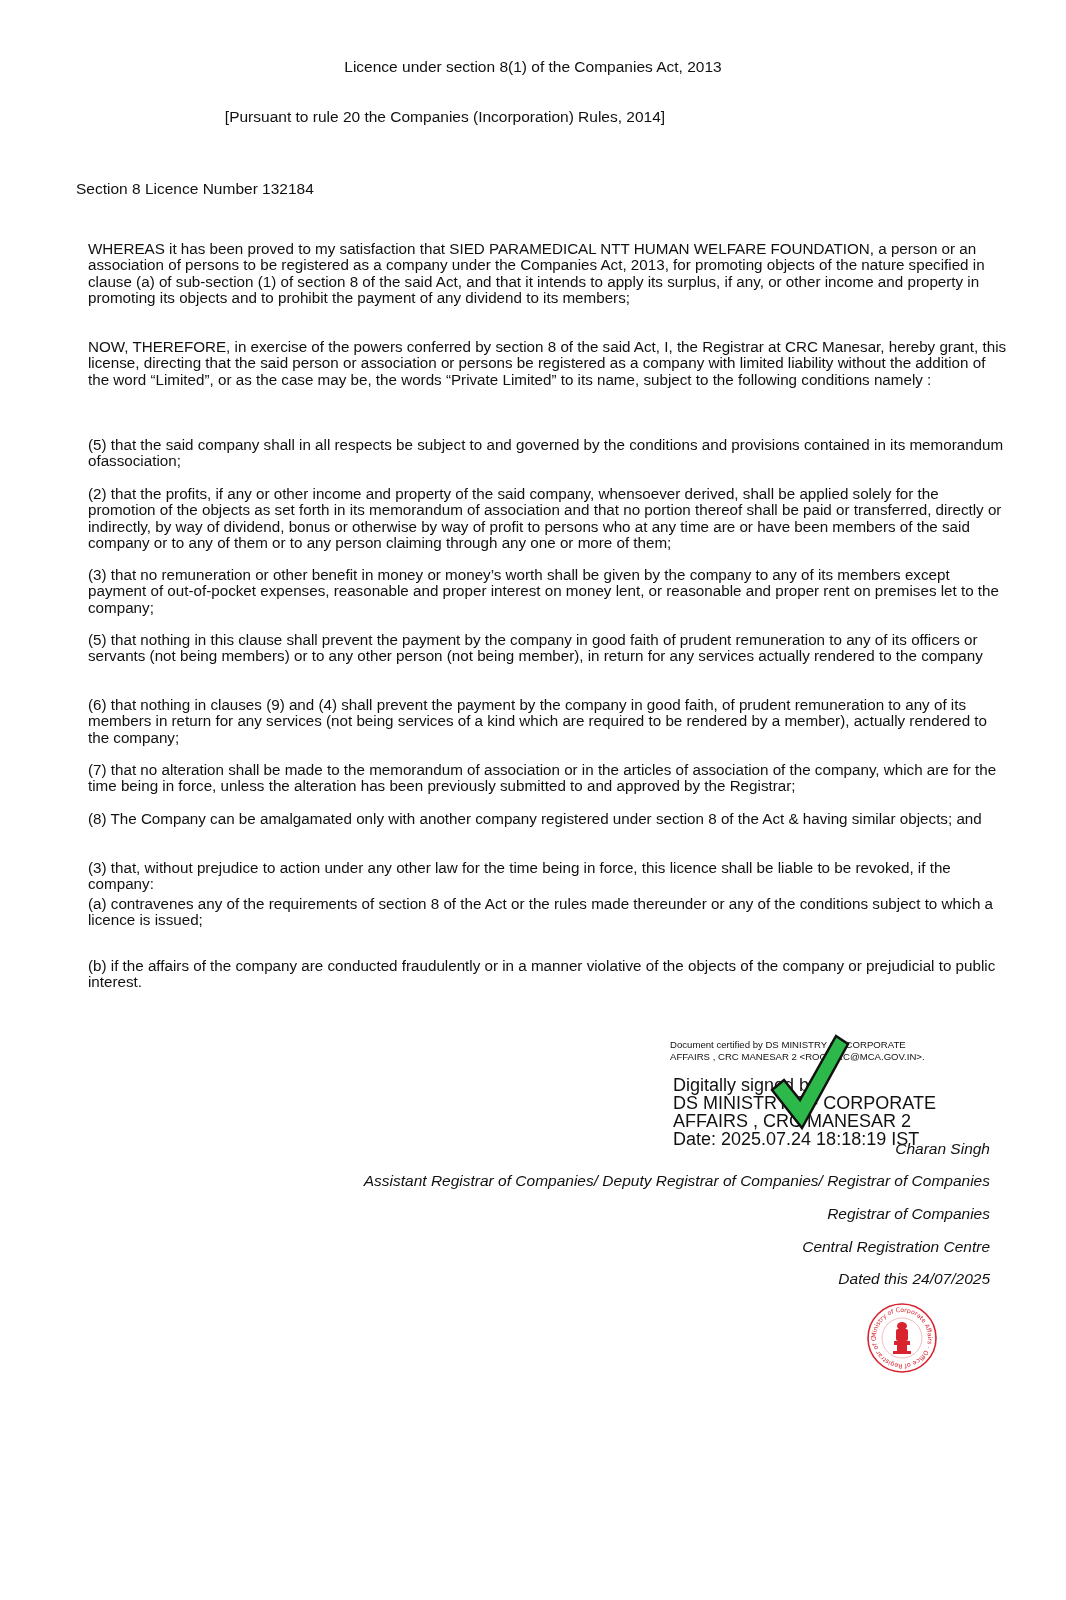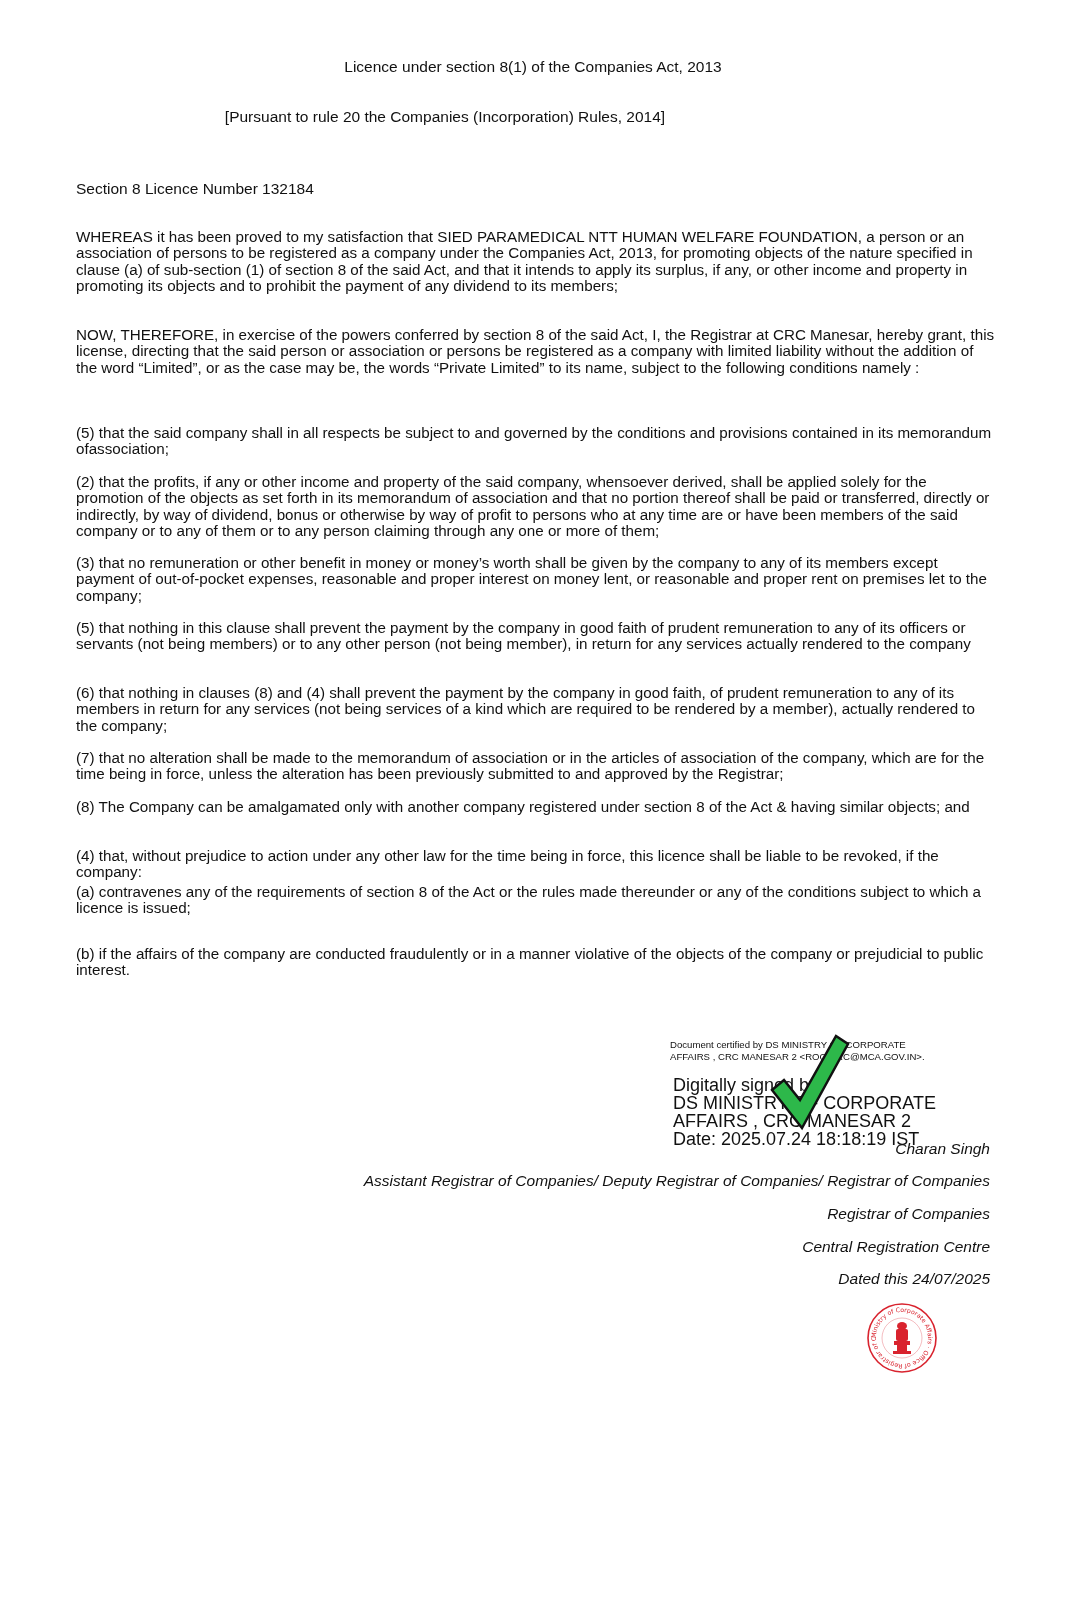--- a/index.html
+++ b/index.html
@@ -13,21 +13,21 @@
   }
   .subtitle {
     position: absolute; top: 108px; left: 0; width: 890px; text-align: center;
     font-size: 15.5px;
   }
   .licno {
     position: absolute; top: 180px; left: 76px; font-size: 15.5px;
   }
   .para {
     position: absolute; left: 76px; width: 920px; font-size: 15.2px;
-    line-height: 16.4px; margin: 0;
+    line-height: 16.4px; margin: 12px;
   }
   .cert {
     position: absolute; left: 670px; top: 1039px; font-size: 9.6px; line-height: 11.5px; width: 300px;
   }
   .digi {
     position: absolute; left: 673px; top: 1076px; font-size: 18px; line-height: 18px; width: 300px;
   }
   .right {
     position: absolute; right: 76px; font-size: 15.5px; text-align: left; white-space: nowrap; font-style: italic;
   }
@@ -42,24 +42,24 @@
 
 <div class="licno">Section 8 Licence Number 132184</div>
 
 <p class="para" style="top:229px">WHEREAS it has been proved to my satisfaction that SIED PARAMEDICAL NTT HUMAN WELFARE FOUNDATION, a person or an association of persons to be registered as a company under the Companies Act, 2013, for promoting objects of the nature specified in clause (a) of sub-section (1) of section 8 of the said Act, and that it intends to apply its surplus, if any, or other income and property in promoting its objects and to prohibit the payment of any dividend to its members;</p>
 <p class="para" style="top:327px">NOW, THEREFORE, in exercise of the powers conferred by section 8 of the said Act, I, the Registrar at CRC Manesar, hereby grant, this license, directing that the said person or association or persons be registered as a company with limited liability without the addition of the word “Limited”, or as the case may be, the words “Private Limited” to its name, subject to the following conditions  namely :</p>
 
 <p class="para" style="top:425px">(5) that the said company shall in all respects be subject to and governed by the conditions and provisions contained in its memorandum ofassociation;</p>
 <p class="para" style="top:474px">(2) that the profits, if any or other income and property of the said company, whensoever derived, shall be applied solely for the promotion of the objects as set forth in its memorandum of association and that no portion thereof shall be paid or transferred, directly or indirectly, by way of dividend, bonus or otherwise by way of profit to persons who at any time are or have been members of the said company or to any of them or to any person claiming through any one or more of them;</p>
 <p class="para" style="top:555px">(3) that no remuneration or other benefit in money or money’s worth shall be given by the company to any of its members except payment of out-of-pocket expenses, reasonable and proper interest on money lent, or reasonable and proper rent on premises let to the company;</p>
 <p class="para" style="top:620px">(5) that nothing in this clause shall prevent the payment by the company in good faith of prudent remuneration to any of its officers or servants (not being members) or to any other person (not being member), in return for any services actually rendered to the company</p>
-<p class="para" style="top:685px">(6) that nothing in clauses (8) and (4) shall prevent the payment by the company in good faith, of prudent remuneration to any of its members in return for any services (not being services of a kind which are required to be rendered by a member), actually rendered to the company;</p>
+<p class="para" style="top:685px">(6) that nothing in clauses (9) and (4) shall prevent the payment by the company in good faith, of prudent remuneration to any of its members in return for any services (not being services of a kind which are required to be rendered by a member), actually rendered to the company;</p>
 <p class="para" style="top:750px">(7) that no alteration shall be made to the memorandum of association or in the articles of association of the company, which are for the time being in force, unless the alteration has been previously submitted to and approved by the Registrar;</p>
 <p class="para" style="top:799px">(8) The Company can be amalgamated only with another company registered under section 8 of the Act &amp; having similar objects; and</p>
-<p class="para" style="top:848px">(4) that, without prejudice to action under any other law for the time being in force, this licence shall be liable to be revoked, if the company:</p>
+<p class="para" style="top:848px">(3) that, without prejudice to action under any other law for the time being in force, this licence shall be liable to be revoked, if the company:</p>
 <p class="para" style="top:884px">(a) contravenes any of the requirements of section 8 of the Act or the rules made thereunder or any of the conditions subject to which a licence is issued;</p>
 <p class="para" style="top:946px">(b) if the affairs of the company are conducted fraudulently or in a manner violative of the objects of the company or prejudicial to public interest.</p>
 
 <div class="cert">
   <div>Document certified by DS MINISTRY OF CORPORATE</div>
   <div>AFFAIRS , CRC MANESAR 2 &lt;ROC.CRC@MCA.GOV.IN&gt;.</div>
 </div>
 
 <div class="digi">
   <div>Digitally signed by</div>

